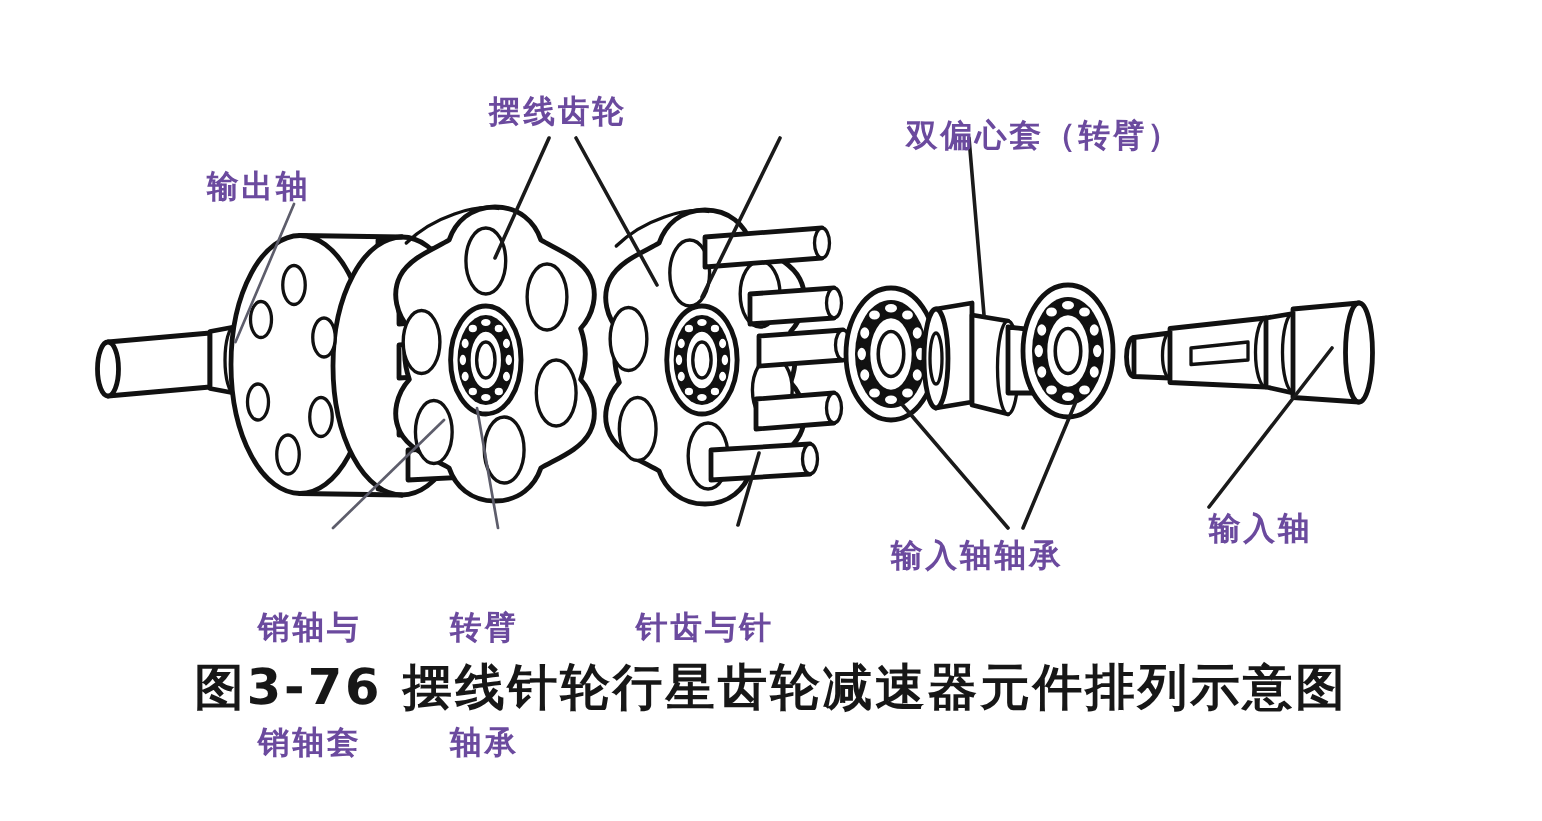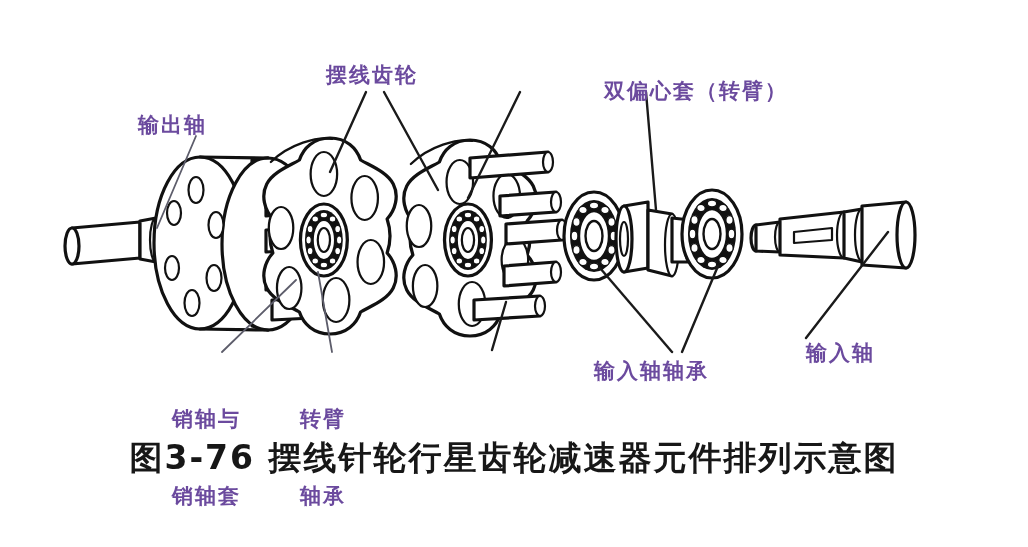--- a/index.html
+++ b/index.html
@@ -294,20 +294,21 @@
     <div>销轴与</div>
     <div>销轴套</div>
   </div>
 
   <div class="lbl two-line" id="lbl-crank-bearing-bot">
     <div>转臂</div>
     <div>轴承</div>
   </div>
 
   <div class="lbl two-line" id="lbl-needle-teeth">
+    <div>针齿与针</div>
   </div>
 
   <div class="lbl" id="lbl-input-bearing">输入轴轴承</div>
 
   <div class="lbl" id="lbl-input-shaft">输入轴</div>
 
   <div class="caption">图3-76 摆线针轮行星齿轮减速器元件排列示意图</div>
 
 </div>
 

